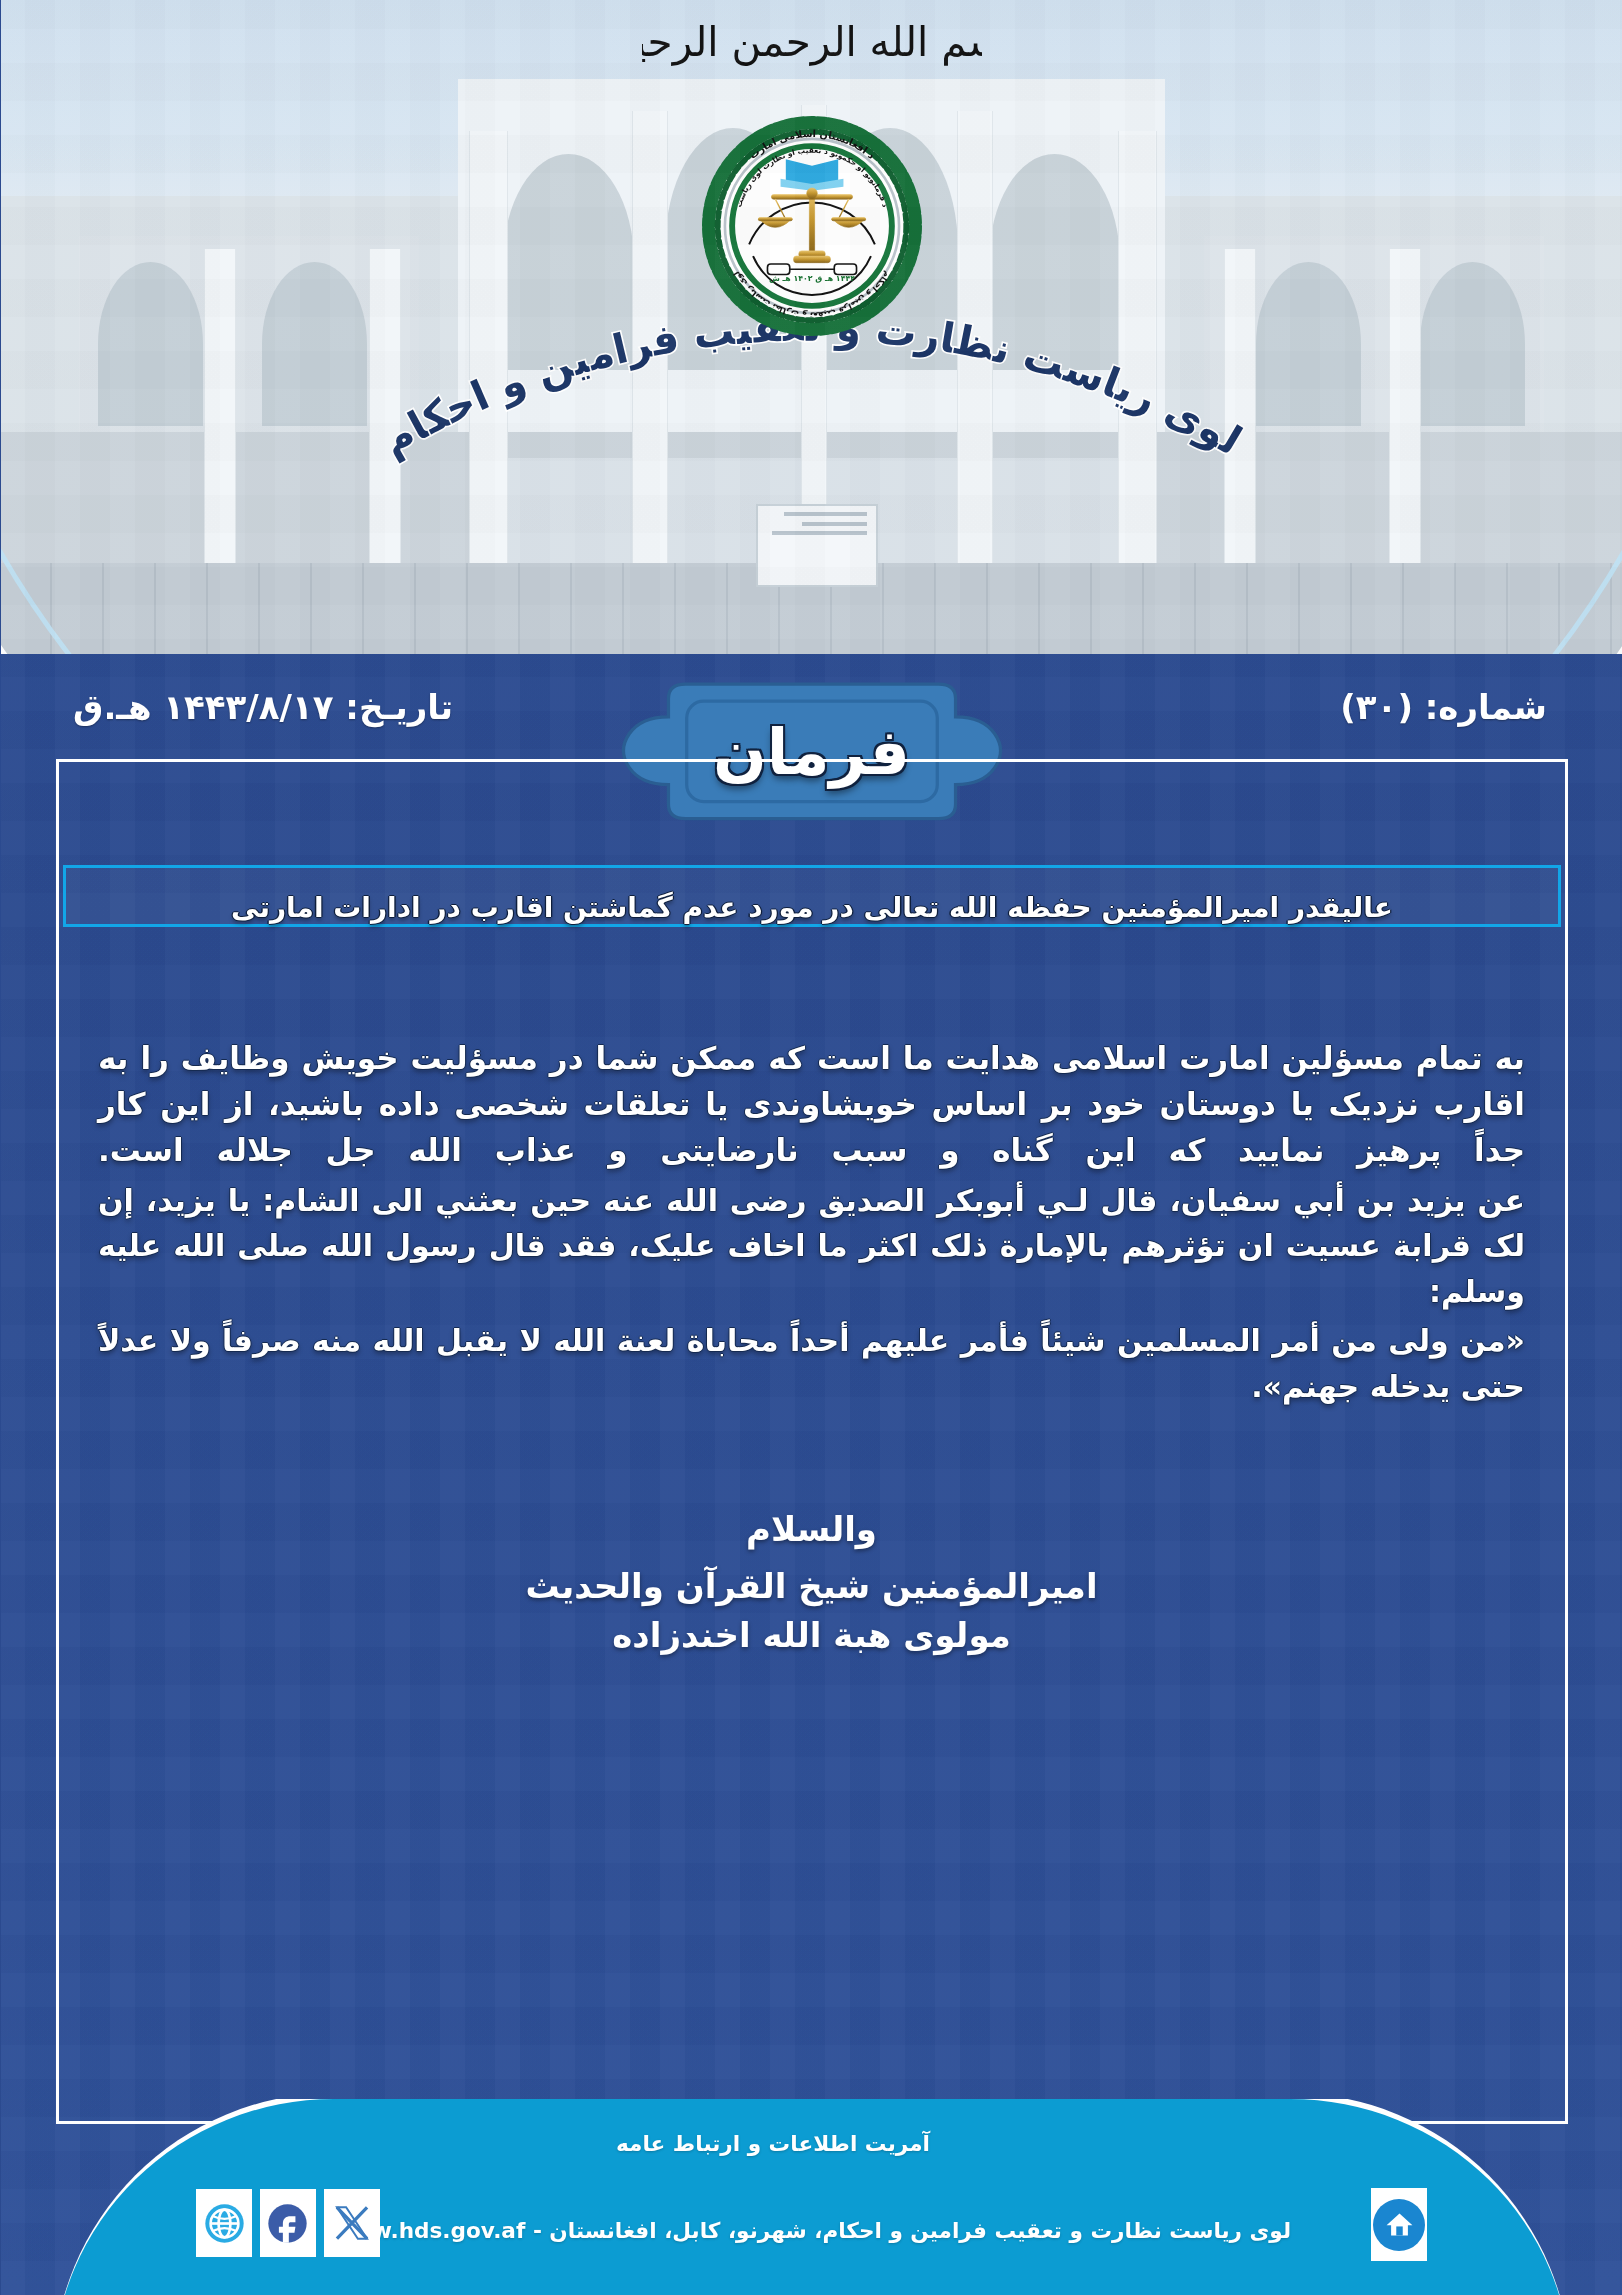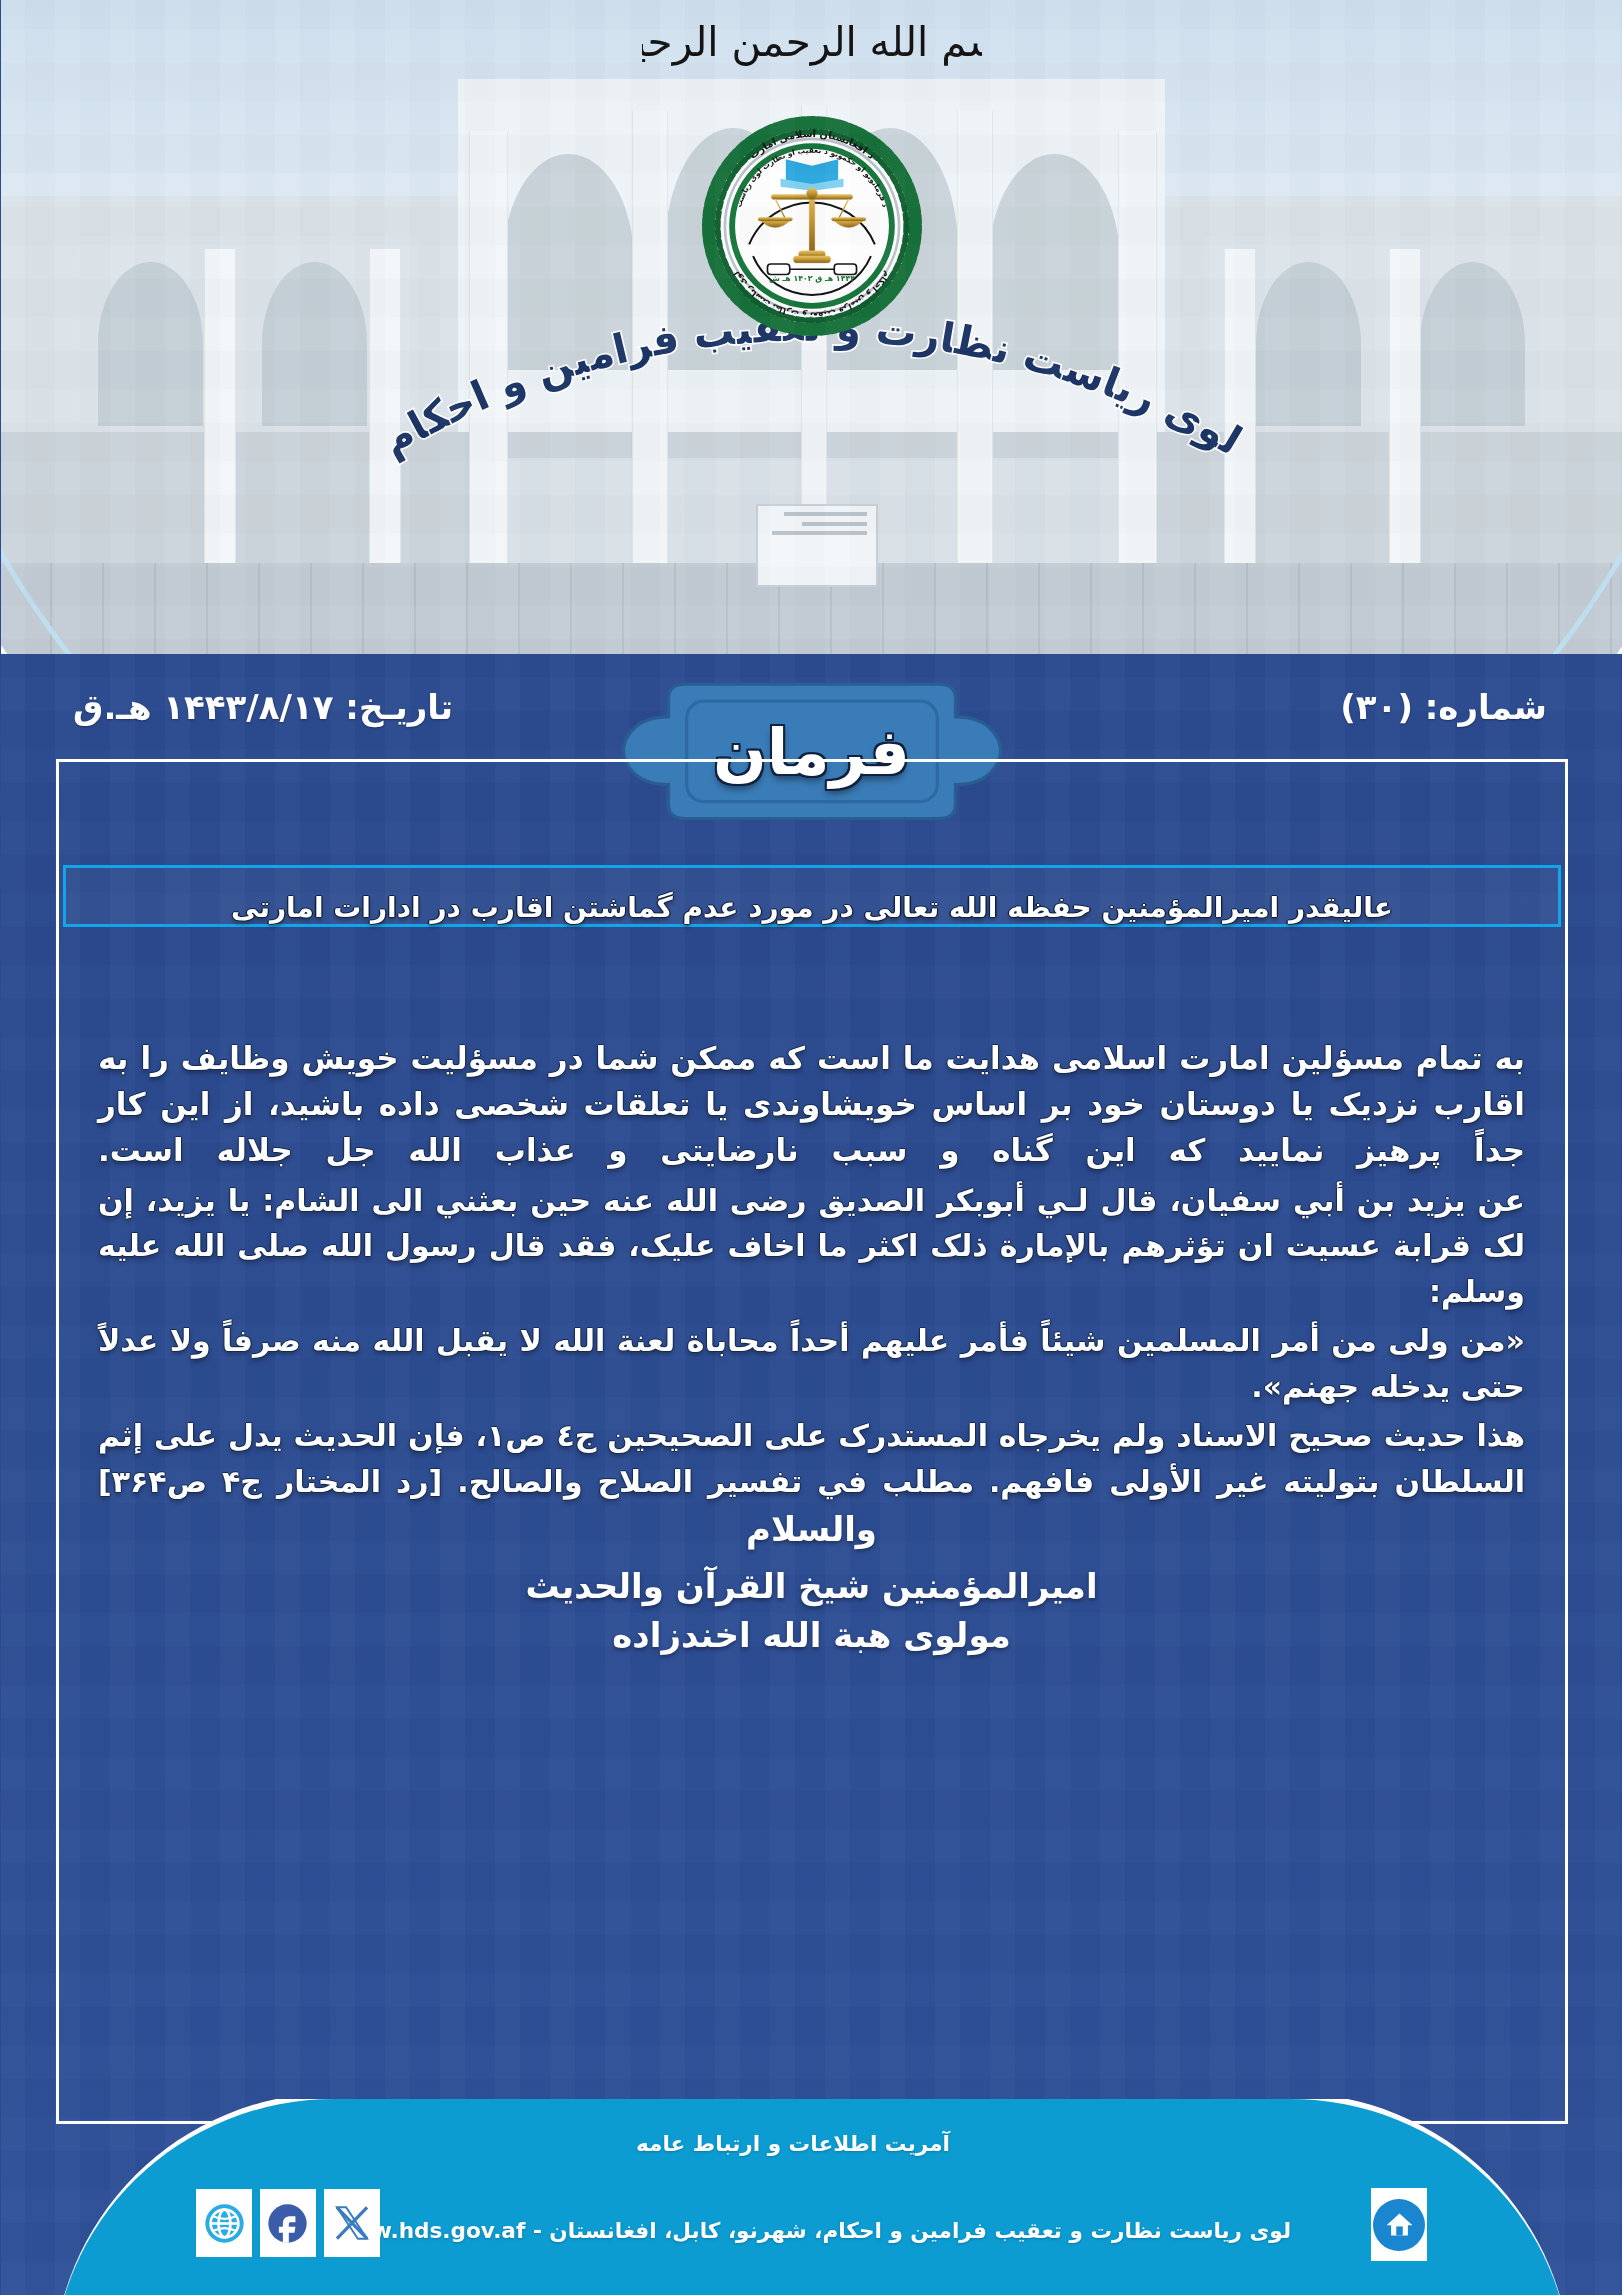--- a/index.html
+++ b/index.html
@@ -157,21 +157,20 @@
     bottom:-79px;width:1518px;height:281px;
     background:#0c9cd2;
     border-radius:759px 759px 0 0;
     border-top:6.5px solid #ffffff;
     box-sizing:border-box;
   }
   .footer .dept{
     position:absolute;left:0;bottom:139px;width:1546px;text-align:center;
     font-size:21.6px;font-weight:bold;color:#ffffff;
     text-shadow:0 1.3px 2.6px rgba(0,0,0,.22);
-    margin-left:20px;
   }
   .footer .addr{
     position:absolute;left:0;bottom:52px;width:1623px;text-align:center;
     font-size:21.6px;font-weight:bold;color:#ffffff;
     text-shadow:0 1.3px 2.6px rgba(0,0,0,.22);
     direction:rtl;
   }
   .footer .addr .url{direction:ltr;unicode-bidi:embed;}
   .socials{
     position:absolute;left:196px;bottom:38px;
@@ -361,21 +360,20 @@
   <div class="frame"></div>
 
   <div class="subject">
     <span>عالیقدر امیرالمؤمنین حفظه الله تعالی در مورد عدم گماشتن اقارب در ادارات امارتی</span>
   </div>
 
   <div class="body">
     <p>به تمام مسؤلین امارت اسلامی هدایت ما است که ممکن شما در مسؤلیت خویش وظایف را به اقارب نزدیک یا دوستان خود بر اساس خویشاوندی یا تعلقات شخصی داده باشید، از این کار جداً پرهیز نمایید که این گناه و سبب نارضایتی و عذاب الله جل جلاله است.</p>
     <p class="ar">عن یزید بن أبي سفیان، قال لـي أبوبکر الصدیق رضی الله عنه حین بعثني الی الشام: یا یزید، إن لک قرابة عسیت ان تؤثرهم بالإمارة ذلک اکثر ما اخاف علیک، فقد قال رسول الله صلی الله علیه وسلم:</p>
     <p class="ar last">«من ولی من أمر المسلمین شیئاً فأمر علیهم أحداً محاباة لعنة الله لا یقبل الله منه صرفاً ولا عدلاً حتی یدخله جهنم».</p>
-    <p class="ar">هذا حدیث صحیح الاسناد ولم یخرجاه المستدرک علی الصحیحین ج٤ ص١، فإن الحدیث یدل علی إثم السلطان بتولیته غیر الأولی فافهم. مطلب في تفسیر الصلاح والصالح. [رد المختار ج۴ ص۳۶۴]</p>
   </div>
 
   <div class="sign">
     <div class="s1">والسلام</div>
     <div>امیرالمؤمنین شیخ القرآن والحدیث</div>
     <div>مولوی هبة الله اخندزاده</div>
   </div>
 
   <div class="footer">
     <div class="dome"></div>

